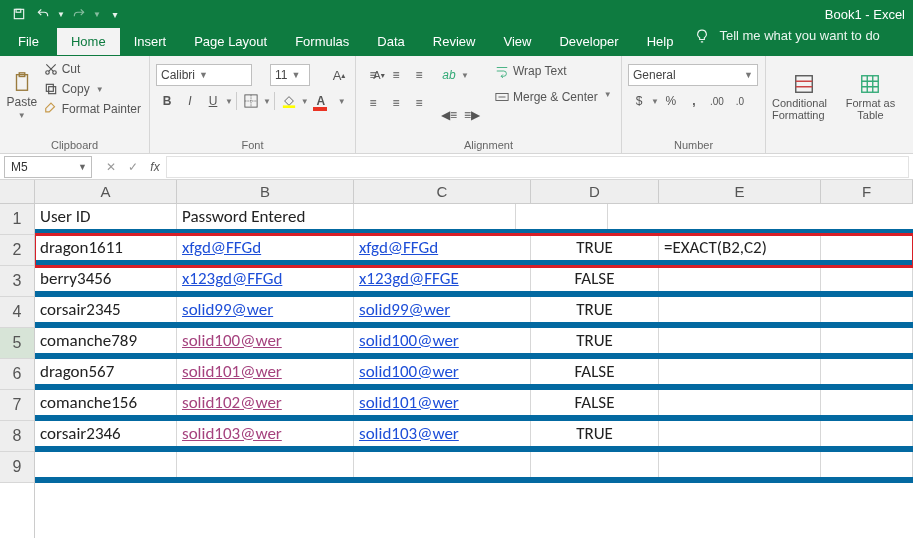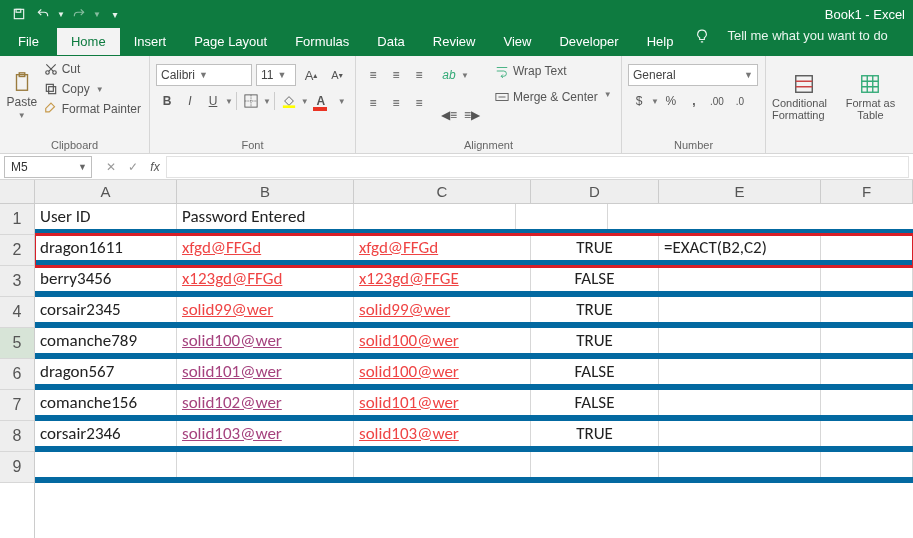--- a/index.html
+++ b/index.html
@@ -6,31 +6,31 @@
 body{background:#fff;width:913px;height:538px;overflow:hidden;font-size:12px;color:#333}
 .titlebar{height:28px;background:#0e7b40;display:flex;align-items:center;color:#fff}
 .qat{display:flex;align-items:center;gap:2px;padding-left:8px}
 .qat-btn{width:22px;height:22px;display:flex;align-items:center;justify-content:center;color:#fff;opacity:.9}
 .qat svg{width:14px;height:14px}
 .title-center{flex:1;text-align:right;padding-right:8px;font-size:13px}
 .menubar{height:28px;background:#0e7b40;display:flex;align-items:flex-start;color:#fff}
 .menu-tab{padding:6px 14px;font-size:13px;cursor:pointer}
 .menu-tab.file{padding-left:18px;padding-right:18px}
 .menu-tab.active{background:#f3f3f3;color:#0e7b40}
-.tell-me{display:flex;align-items:center;gap:18px;margin-left:8px;color:#e9f5ee;font-size:13px;padding-bottom:6px}
+.tell-me{display:flex;align-items:center;gap:10px;margin-left:8px;color:#e9f5ee;font-size:13px;padding-bottom:6px}
 .ribbon{height:98px;background:#f3f3f3;border-bottom:1px solid #d6d6d6;display:flex}
 .rgroup{border-right:1px solid #d6d6d6;display:flex;flex-direction:column;padding:4px 6px 0}
 .rgroup-body{flex:1;display:flex;align-items:flex-start;gap:4px}
 .rgroup-label{text-align:center;font-size:11px;color:#666;padding:2px 0;position:relative}
 .big-btn{display:flex;flex-direction:column;align-items:center;justify-content:center;width:44px;height:70px;gap:2px;color:#555}
 .big-btn svg{width:22px;height:22px}
 .stack{display:flex;flex-direction:column;gap:2px}
 .stack-item{display:flex;align-items:center;gap:4px;font-size:12px;color:#555;padding:2px;white-space:nowrap}
 .stack-item svg{width:14px;height:14px}
-.font-row1{display:flex;gap:4px;align-items:center}
+.font-row1{display:flex;gap:18px;align-items:center}
 .combo{height:22px;border:1px solid #bfbfbf;background:#fff;display:flex;align-items:center;padding:0 4px;font-size:12px;color:#444}
 .combo .dd{margin-left:4px;color:#777;font-size:9px}
 .icon-btn{width:22px;height:22px;display:flex;align-items:center;justify-content:center;color:#555;border:1px solid transparent}
 .icon-row{display:flex;gap:1px;align-items:center}
 .txt-btn{height:22px;display:flex;align-items:flex-start;gap:4px;padding:0 4px;color:#555;font-size:12px;white-space:nowrap}
 .namebox-row{height:26px;display:flex;align-items:center;border-bottom:1px solid #d6d6d6;background:#fff}
 .namebox{width:88px;height:22px;border:1px solid #bfbfbf;margin-left:4px;display:flex;align-items:center;padding-left:6px;font-size:12px;color:#333}
 .namebox .dd{margin-left:auto;margin-right:4px;color:#666;font-size:9px}
 .fx-btn{width:22px;text-align:center;color:#999}
 .formula-bar{flex:1;height:22px;border:1px solid #e2e2e2;margin-right:4px}
@@ -38,21 +38,21 @@
 .rowhdrs{display:flex;flex-direction:column;border-right:1px solid #ccc}
 .corner{height:24px;width:34px;background:#eee;border-bottom:1px solid #ccc}
 .rowhdr{height:31px;width:34px;background:#eee;display:flex;align-items:center;justify-content:center;font-size:16px;color:#555;border-bottom:1px solid #d7d7d7}
 .rowhdr.sel{background:#d7e4d7}
 .cols{flex:1;overflow:hidden}
 .colhdrs{display:flex;height:24px}
 .colhdr{background:#eee;border-right:1px solid #ccc;border-bottom:1px solid #ccc;display:flex;align-items:center;justify-content:center;font-size:15px;color:#555}
 .cA{width:142px}.cB{width:177px}.cC{width:177px}.cD{width:128px}.cE{width:162px}.cF{width:92px}
 .datagrid .row{display:flex;height:31px;border-bottom:6px solid #0369a1}
 .cell{border-right:1px solid #d7d7d7;display:flex;align-items:center;padding:0 5px;font-size:17px;color:#222;font-family:Calibri,Arial,sans-serif;overflow:hidden;white-space:nowrap}
-.cell.link{color:#ef4444;text-decoration:underline}
+.cell.link{color:#1d4ed8;text-decoration:underline}
 .cell.visited{color:#a5427e;text-decoration:underline}
 .cell.center{justify-content:center}
 .row.highlighted{outline:3px solid #d81f27;outline-offset:-1px}
 </style>
 </head>
 <body>
 
 <div class="titlebar">
   <div class="qat">
     <div class="qat-btn">

